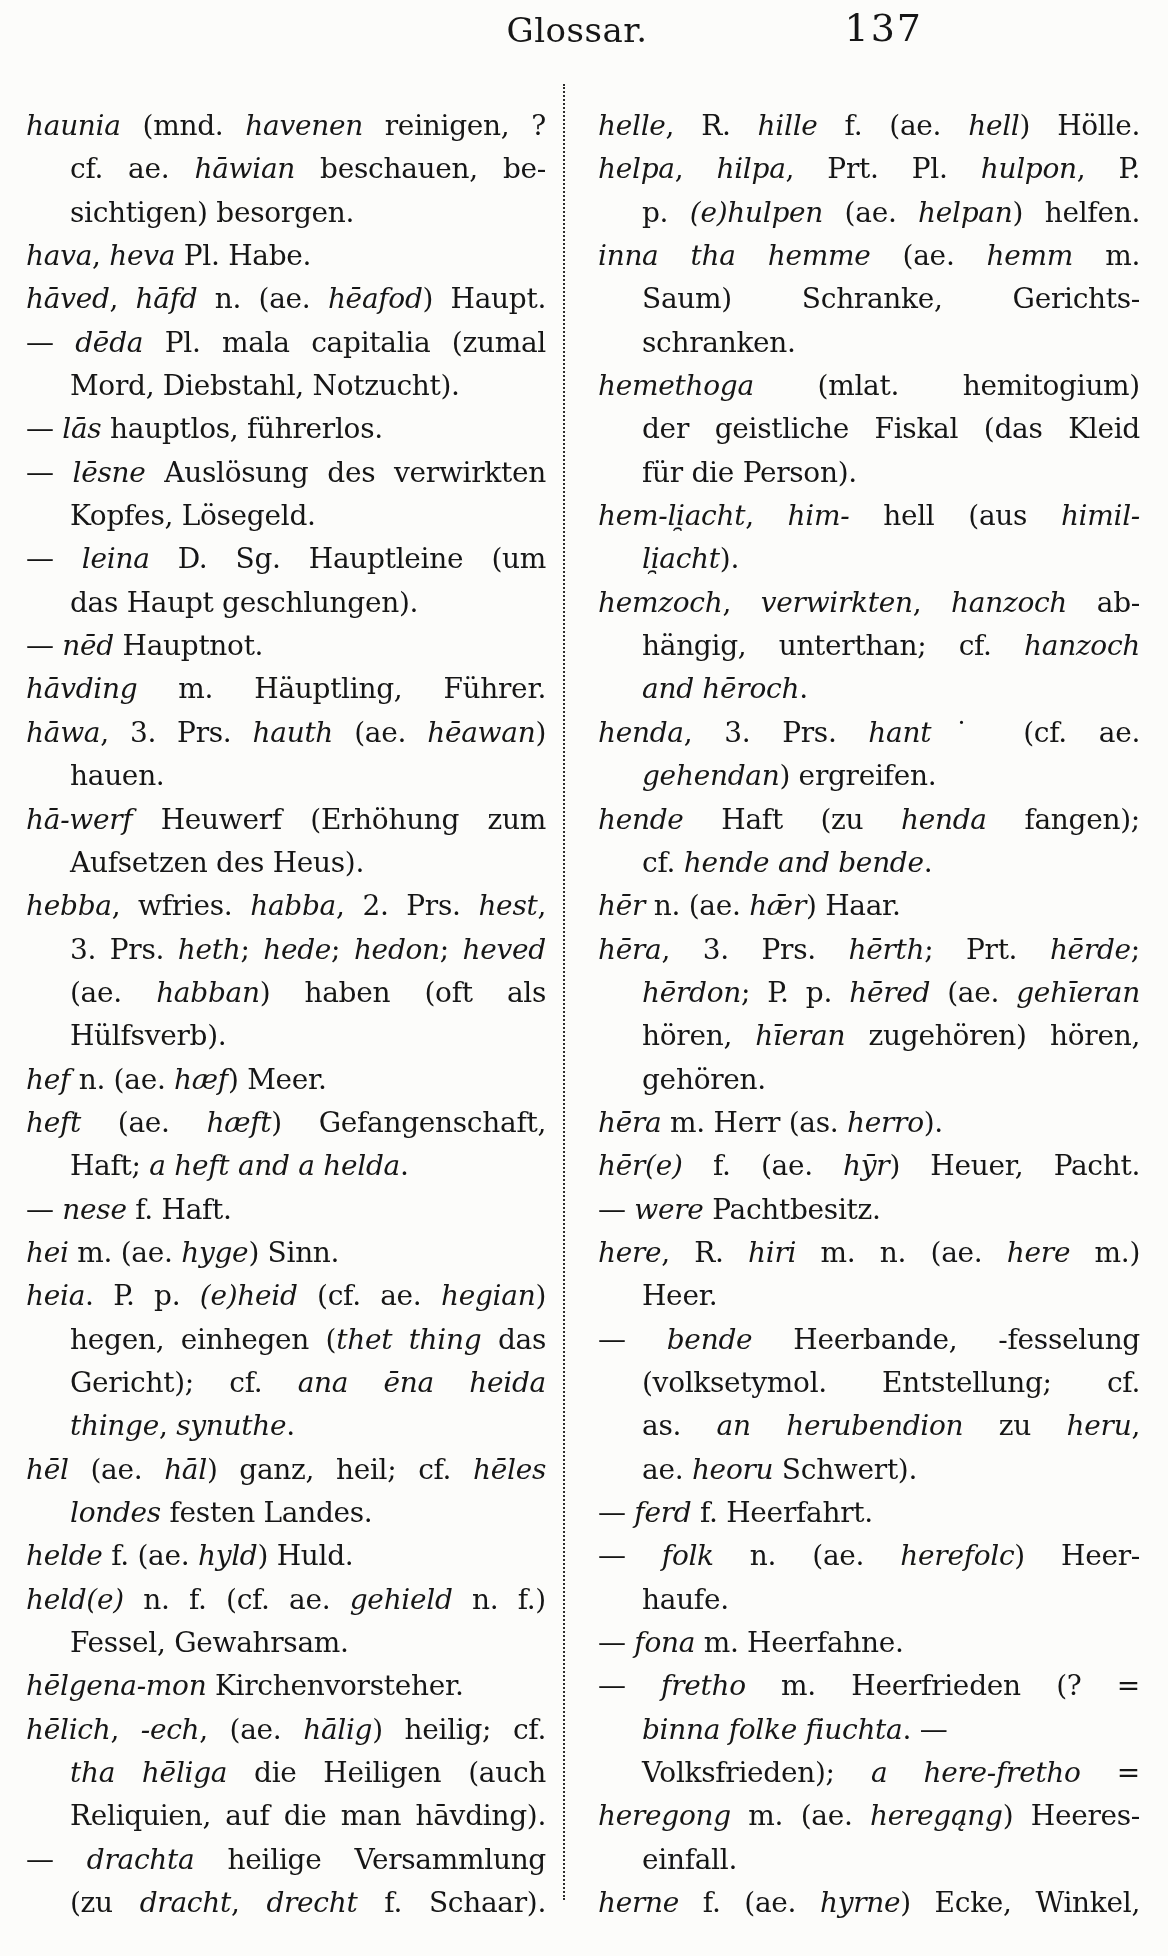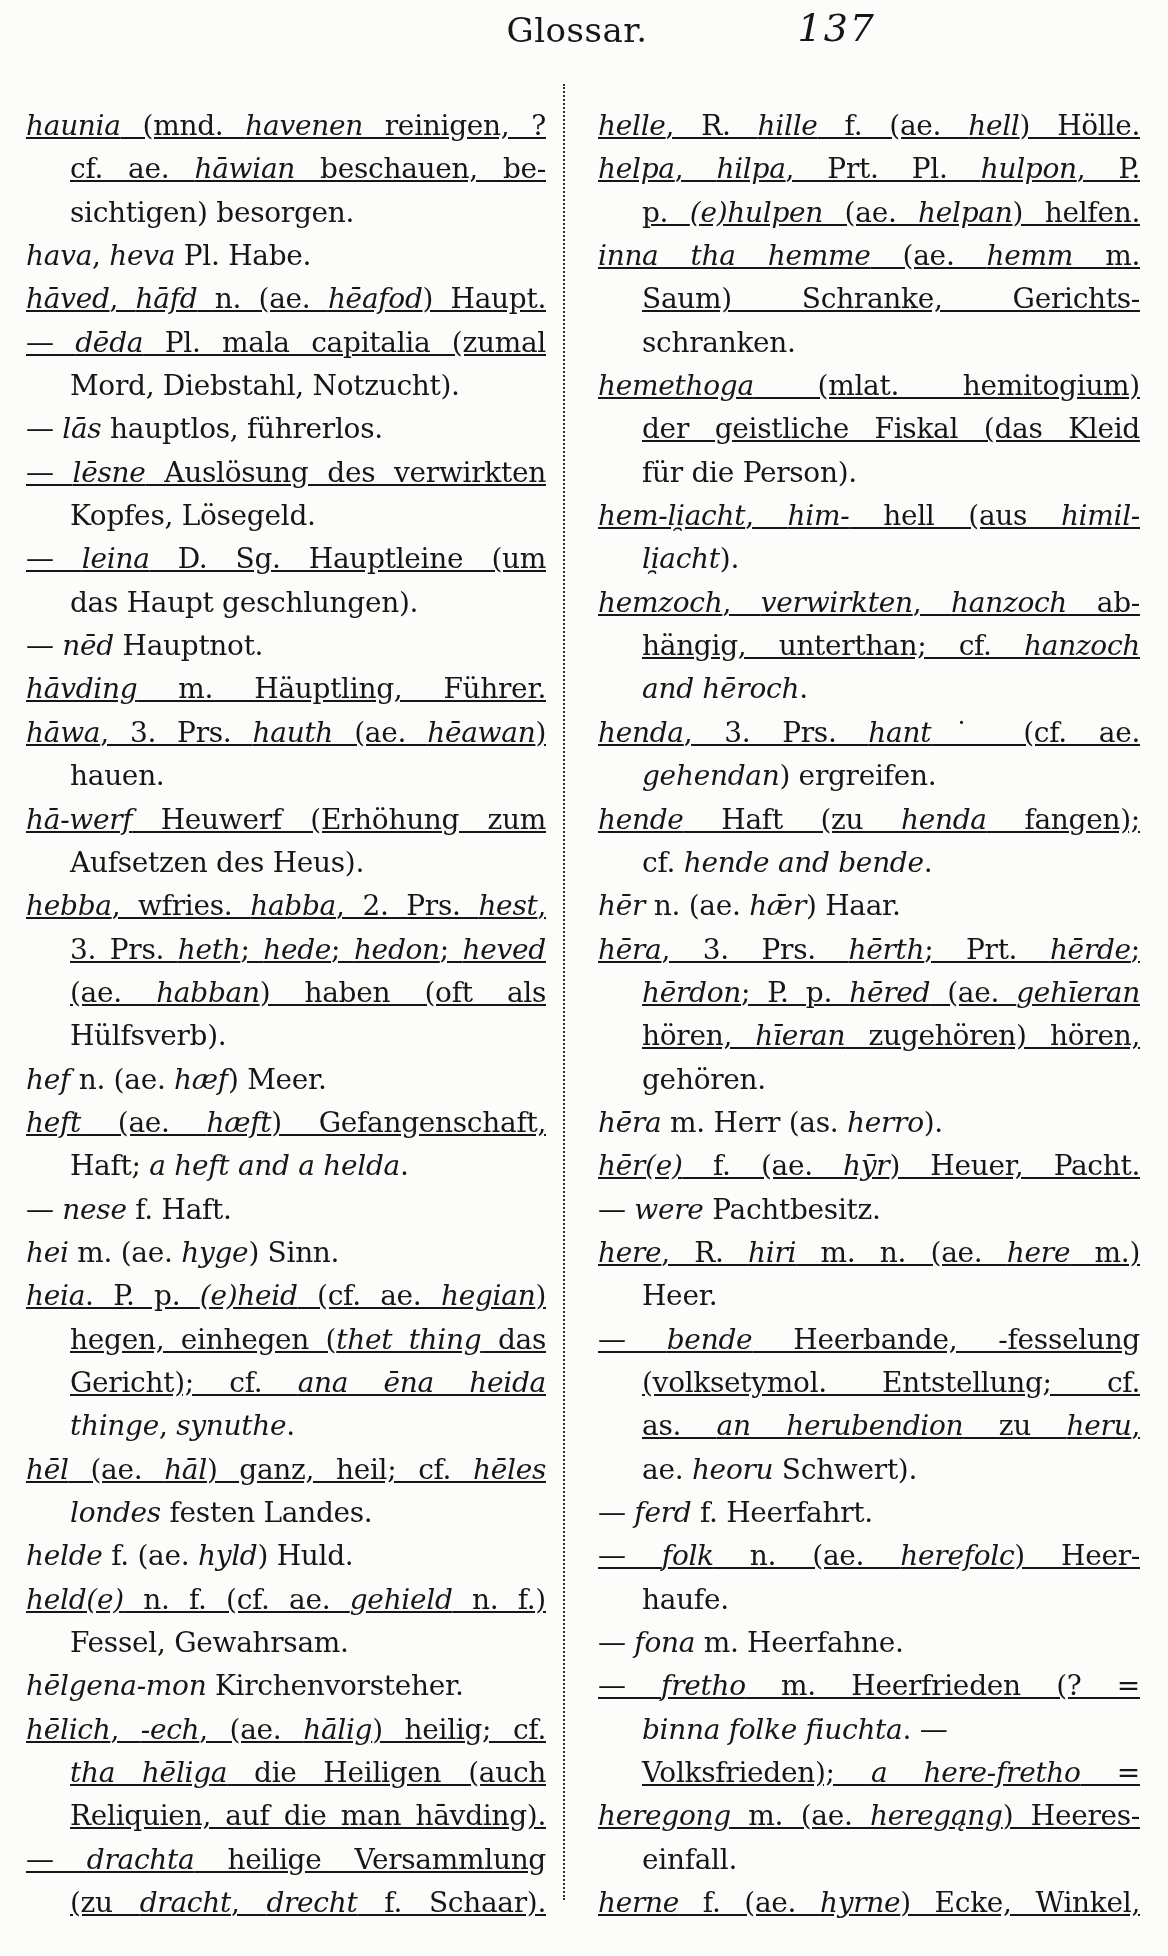--- a/index.html
+++ b/index.html
@@ -5,30 +5,30 @@
   html, body { margin: 0; padding: 0; }
   body {
     width: 1168px; height: 1956px;
     background: #fcfcfa;
     position: relative;
     overflow: hidden;
     font-family: "DejaVu Serif", "Liberation Serif", serif;
     color: #161616;
   }
   .page-header {
-    position: absolute; top: 6px; left: 0; width: 928px; height: 60px;
+    position: absolute; top: 6px; left: 0; width: 928px; height: 60px; padding-left: 47px;
   }
   .header-title {
     position: absolute; left: 0; top: 4px; width: 1154px;
     text-align: center;
     font-size: 34px; letter-spacing: 0.5px;
   }
   .page-number {
     position: absolute; right: 52px; top: 0;
-    font-size: 38px; letter-spacing: 2px; font-style: italic;
+    font-size: 38px; letter-spacing: 2px;
   }
   .column {
     position: absolute; top: 104px;
   }
   .column.left  { left: 26px;  width: 520px; }
   .column.right { left: 598px; width: 542px; }
   .divider {
     position: absolute; left: 563px; top: 84px; height: 1816px; width: 0;
     border-left: 2px dotted #2a2a2a;
   }
@@ -37,21 +37,20 @@
     line-height: 43.35px;
     letter-spacing: -0.3px;
     white-space: nowrap;
     text-align: left;
   }
   .line.ind { padding-left: 44px; }
   .line.just {
     white-space: normal;
     text-align: justify;
     text-align-last: justify;
-    text-decoration: underline;
   }
   .line i { font-style: italic; }
 </style>
 </head>
 <body>
 
 <div class="page-header">
   <div class="header-title">Glossar.</div>
   <div class="page-number">137</div>
 </div>

